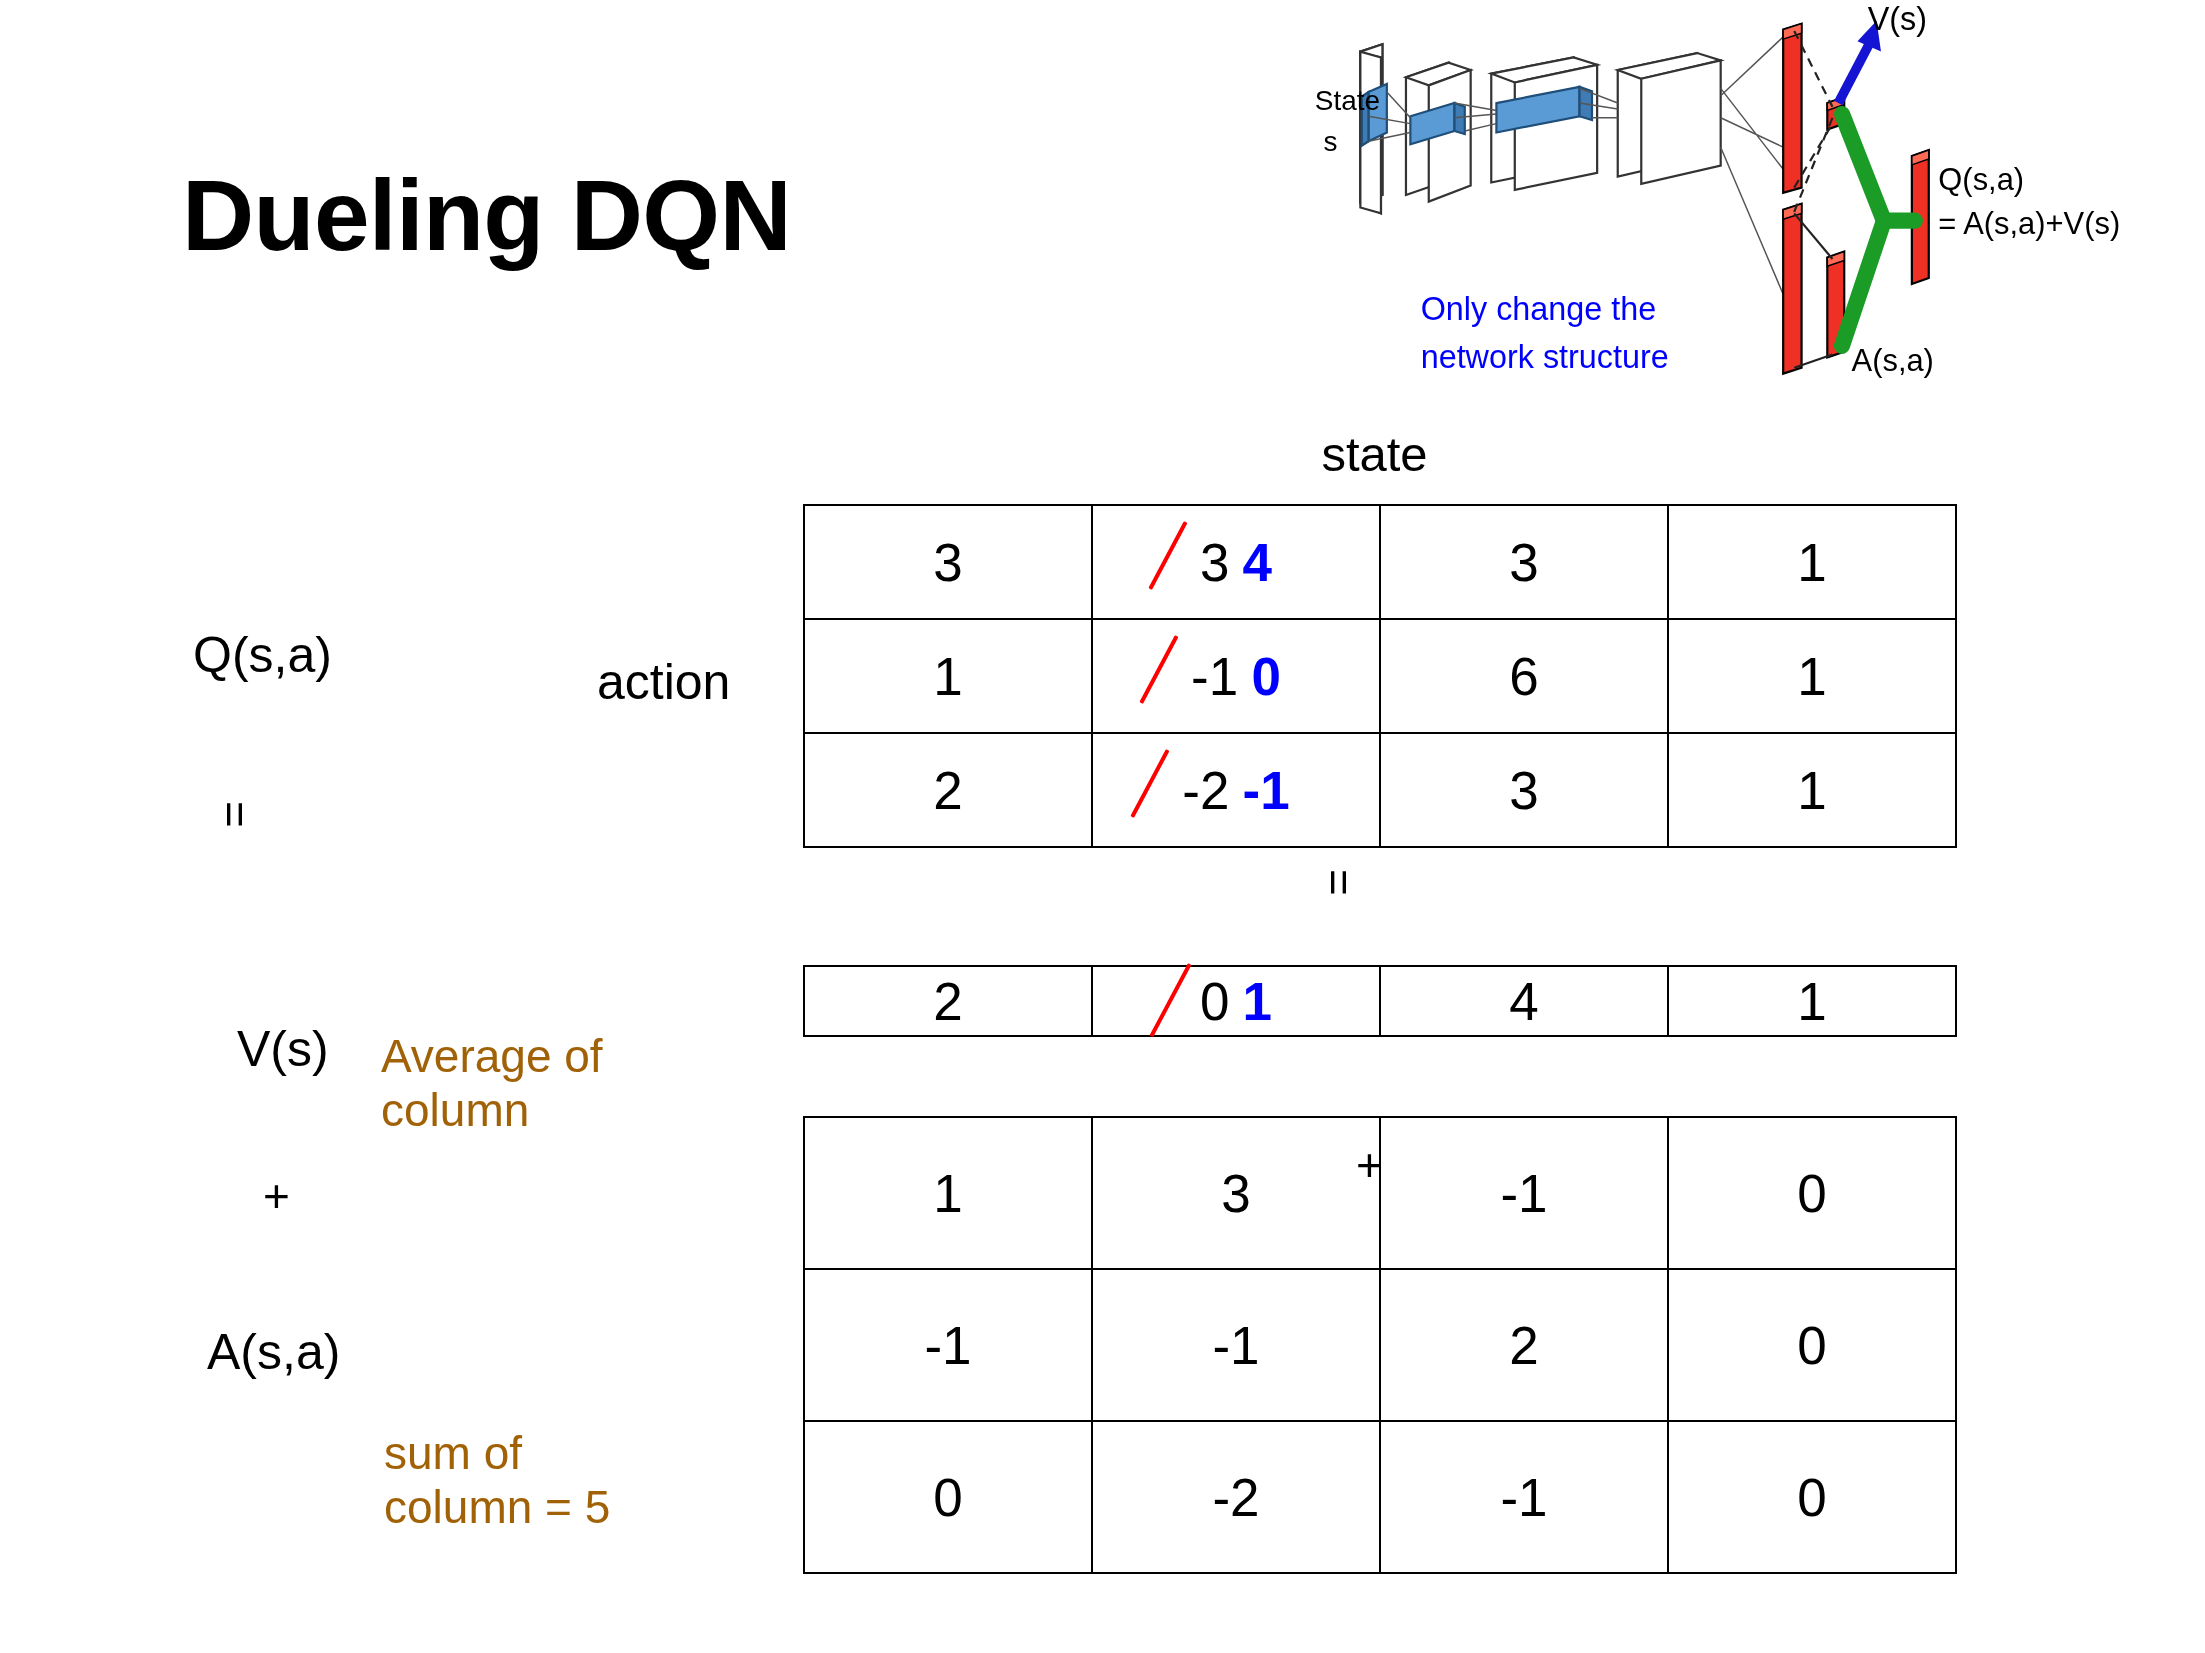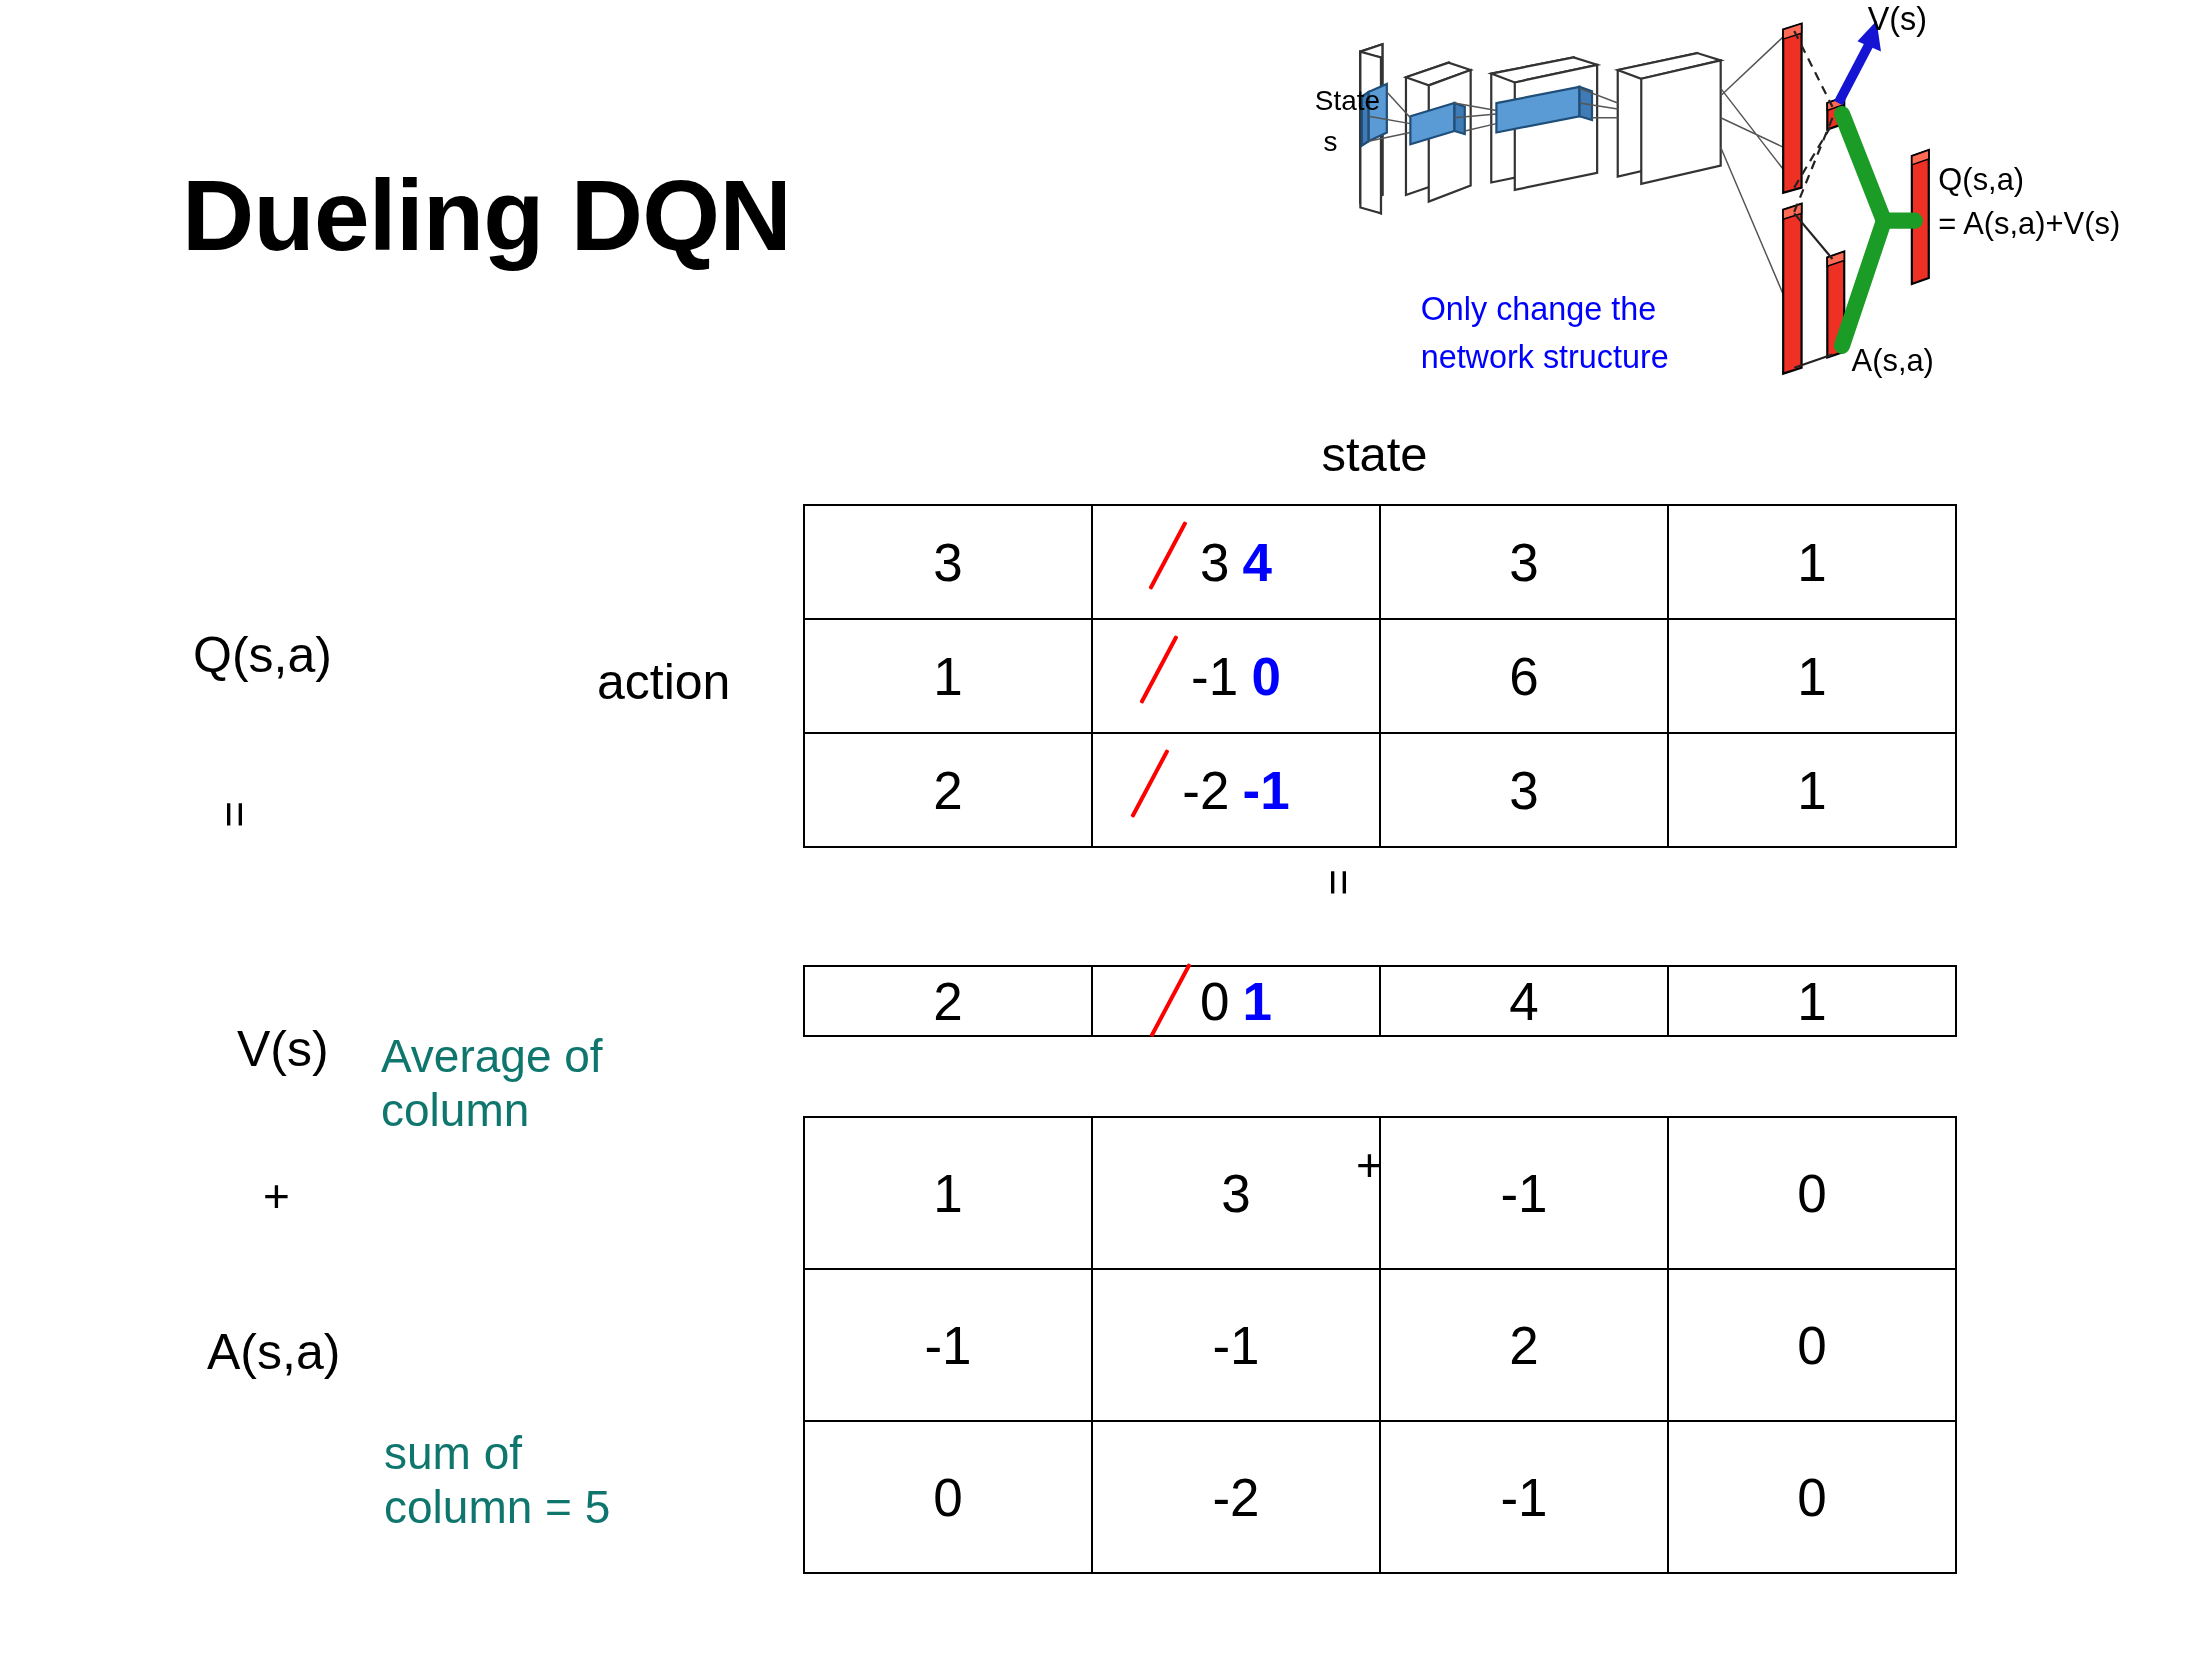--- a/index.html
+++ b/index.html
@@ -36,21 +36,21 @@
   .corr{display:inline-flex;align-items:center;justify-content:center;gap:13.2px;}
   .old{position:relative;display:inline-block;color:#000;}
   .old::after{content:"";position:absolute;left:-16px;top:-10.3px;width:4.4px;height:125%;
               background:#ff0000;transform:rotate(28deg);transform-origin:top left;
               border-radius:1.5px;}
   #v-table .old::after{height:135%;top:-7.4px;left:-11.8px;}
   .new{color:#0000ff;font-weight:bold;}
 
   
   .lbl{font-size:50px;white-space:nowrap;}
-  .lbl-blue{font-size:46px;color:#0f766e;white-space:nowrap;line-height:1.18;}
+  .lbl-blue{font-size:46px;color:#a16207;white-space:nowrap;line-height:1.18;}
   #lbl-q{left:193px;top:626px;}
   #lbl-action{left:597px;top:645px;margin-top:8px;}
   #lbl-eq-left{left:262px;top:801px;font-size:46px;
                transform:rotate(90deg);transform-origin:left top;}
   #lbl-v{left:237px;top:1020px;}
   #lbl-avg{left:381px;top:1029px;}
   #lbl-plus-left{left:263px;top:1169px;font-size:46px;}
   #lbl-a{left:207px;top:1323px;}
   #lbl-sum{left:384px;top:1426px;}
 

